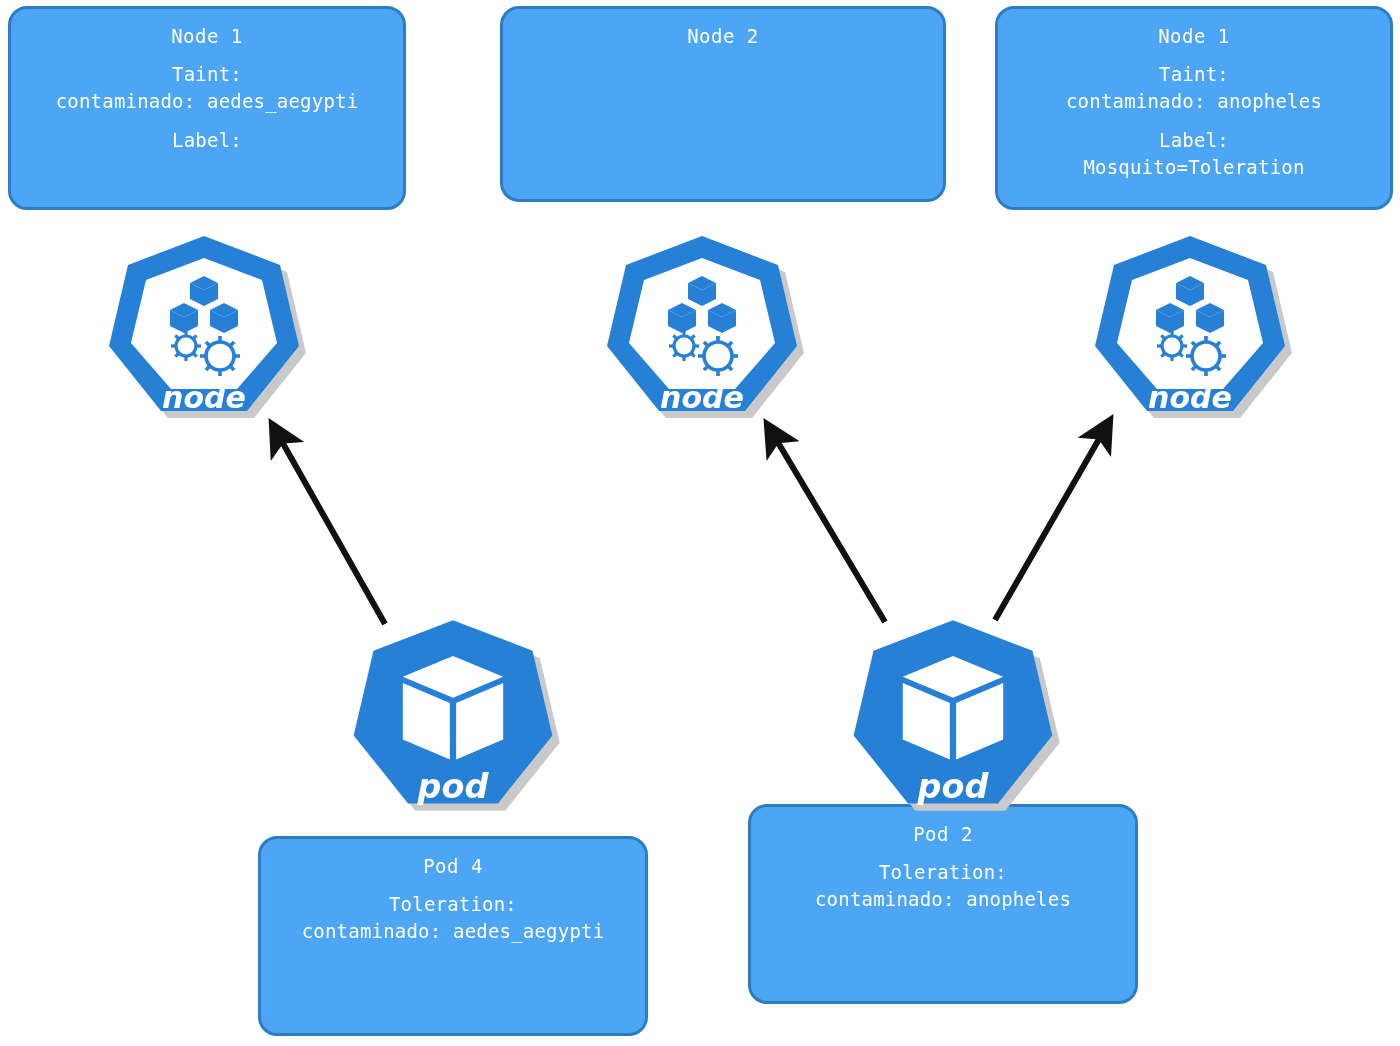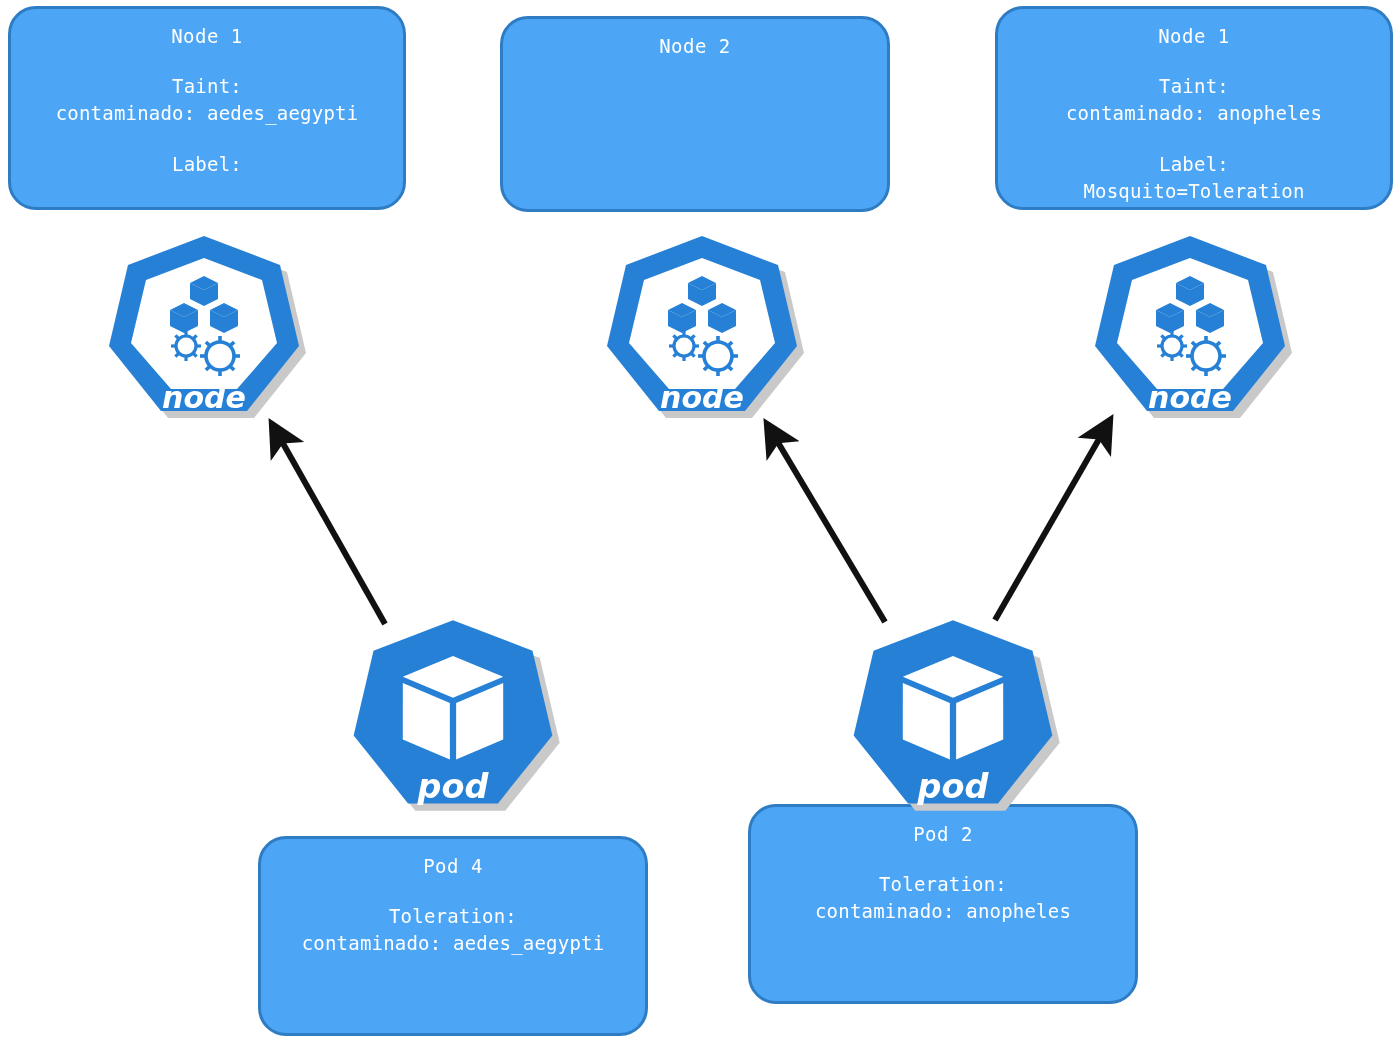--- a/index.html
+++ b/index.html
@@ -15,34 +15,34 @@
     overflow: hidden;
     font-family: "DejaVu Sans Mono", "Liberation Mono", monospace;
   }
 
   
   .info-box {
     position: absolute;
     box-sizing: border-box;
     background: #4da6f5;
     border: 3px solid #2d7cc4;
-    border-radius: 28px;
+    border-radius: 19px;
     color: #ffffff;
     text-align: center;
     font-family: "DejaVu Sans Mono", "Liberation Mono", monospace;
     padding-top: 14px;
   }
   .box-title {
     font-size: 19px;
     line-height: 26px;
     letter-spacing: 0.5px;
     color: #ffffff;
   }
   .box-section {
-    margin-top: 24px;
+    margin-top: 12px;
   }
   .box-line {
     font-size: 19px;
     line-height: 27px;
     letter-spacing: 0.2px;
     white-space: nowrap;
     color: #ffffff;
   }
 
   
@@ -73,21 +73,21 @@
     <div class="box-title">Node 1</div>
     <div class="box-section">
       <div class="box-line">Taint:</div>
       <div class="box-line">contaminado: aedes_aegypti</div>
     </div>
     <div class="box-section">
       <div class="box-line">Label:</div>
     </div>
   </div>
 
-  <div class="info-box" style="left:500px; top:16px; width:390px; height:196px;">
+  <div class="info-box" style="left:500px; top:6px; width:446px; height:196px;">
     <div class="box-title">Node 2</div>
   </div>
 
   <div class="info-box" style="left:995px; top:6px; width:398px; height:204px;">
     <div class="box-title">Node 1</div>
     <div class="box-section">
       <div class="box-line">Taint:</div>
       <div class="box-line">contaminado: anopheles</div>
     </div>
     <div class="box-section">

